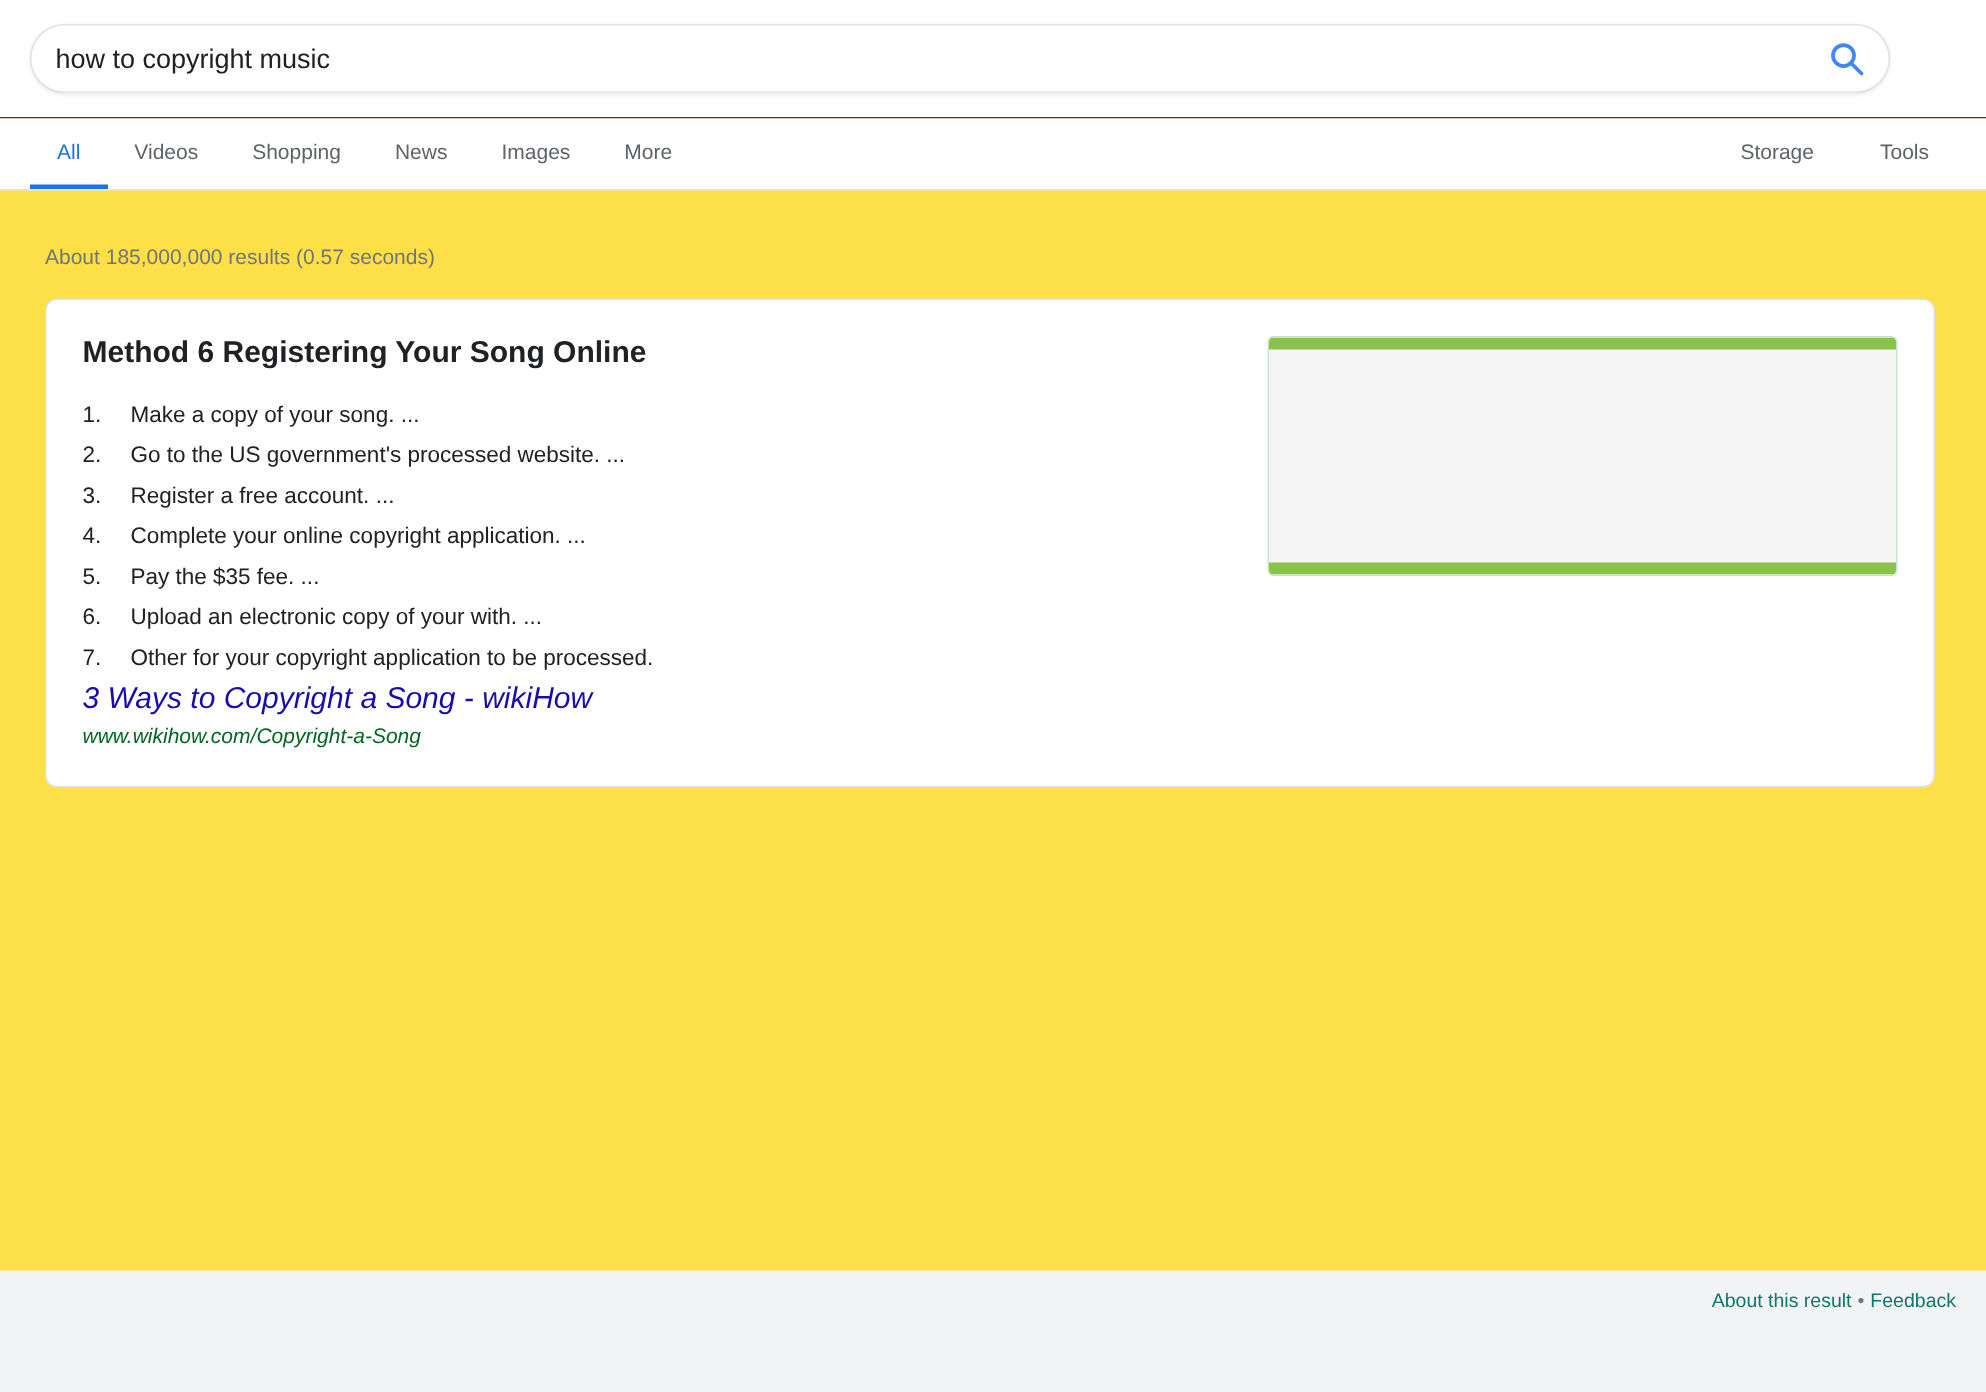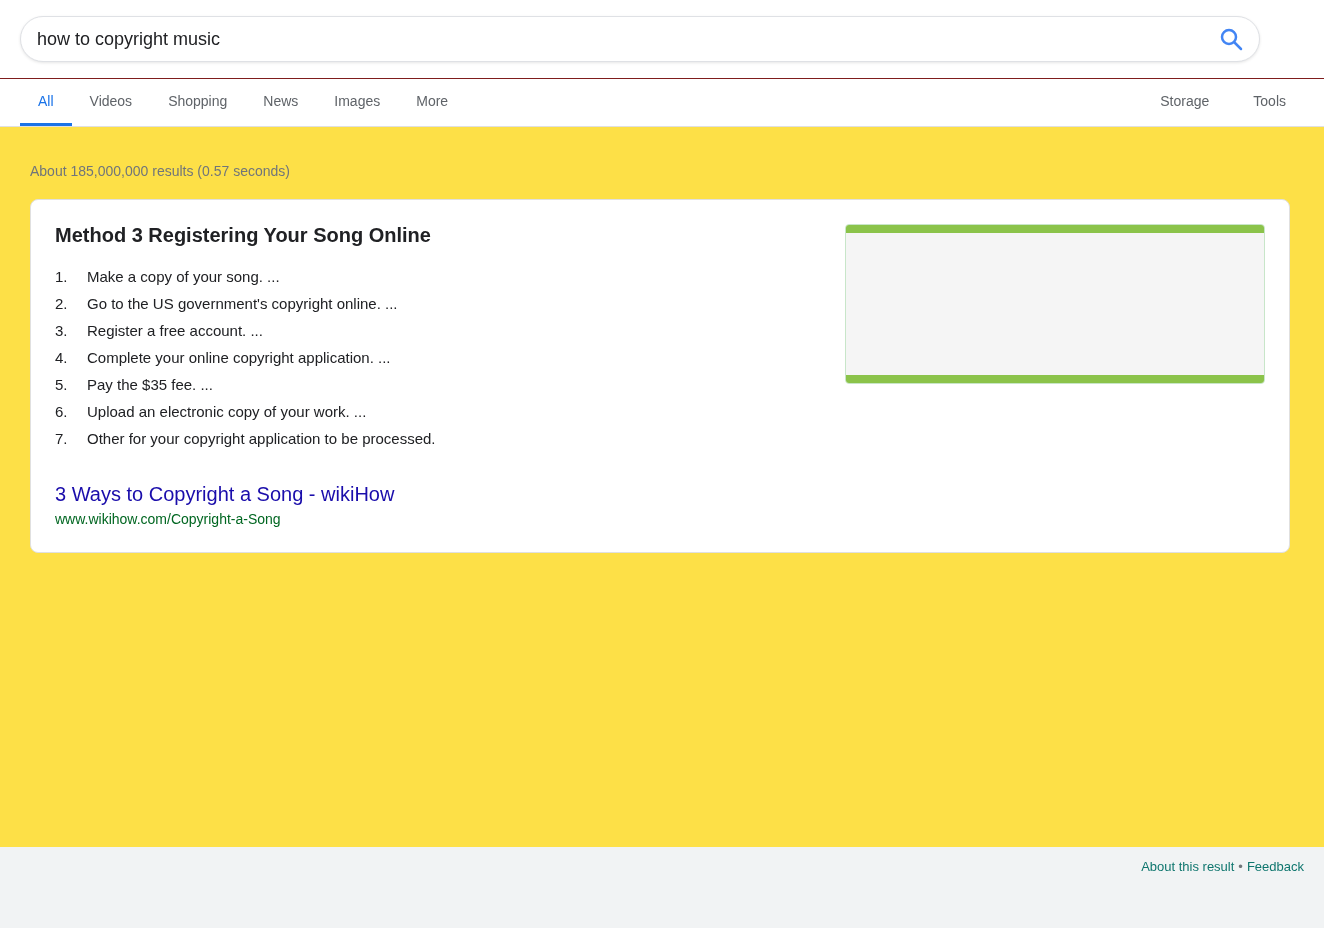--- a/index.html
+++ b/index.html
@@ -151,21 +151,22 @@
       min-width: 420px;
       height: 160px;
       background: #e8f5e9;
       border-radius: 4px;
       overflow: hidden;
       position: relative;
       border: 1px solid #c8e6c9;
     }
 
     .snippet-footer {
-      margin-top: 31px;
+      margin-top: 3px;
+      font-style: italic;
     }
 
     .snippet-link-title {
       font-size: 20px;
       color: #1a0dab;
       text-decoration: none;
       display: block;
       margin-bottom: 4px;
     }
 
@@ -269,45 +270,45 @@
     <a class="tab-item">Storage</a>
     <a class="tab-item">Tools</a>
   </div>
 </div>
 
 <div class="main-content">
   <div class="results-info">About 185,000,000 results (0.57 seconds)</div>
 
   <div class="featured-snippet">
     <div class="snippet-content">
-      <div class="snippet-title">Method 3 Registering Your Song Online</div>
+      <div class="snippet-title">Method 6 Registering Your Song Online</div>
       <ol class="snippet-list">
         <li>
             <span class="num">1.</span>
             <span>Make a copy of your song. ...</span>
           </li>
         <li>
             <span class="num">2.</span>
-            <span>Go to the US government's copyright online. ...</span>
+            <span>Go to the US government's processed website. ...</span>
           </li>
         <li>
             <span class="num">3.</span>
             <span>Register a free account. ...</span>
           </li>
         <li>
             <span class="num">4.</span>
             <span>Complete your online copyright application. ...</span>
           </li>
         <li>
             <span class="num">5.</span>
             <span>Pay the $35 fee. ...</span>
           </li>
         <li>
             <span class="num">6.</span>
-            <span>Upload an electronic copy of your work. ...</span>
+            <span>Upload an electronic copy of your with. ...</span>
           </li>
         <li>
             <span class="num">7.</span>
             <span>Other for your copyright application to be processed.</span>
           </li>
       </ol>
       <div class="snippet-footer">
         <a class="snippet-link-title" href="#">3 Ways to Copyright a Song - wikiHow</a>
         <span class="snippet-url">www.wikihow.com/Copyright-a-Song</span>
       </div>

